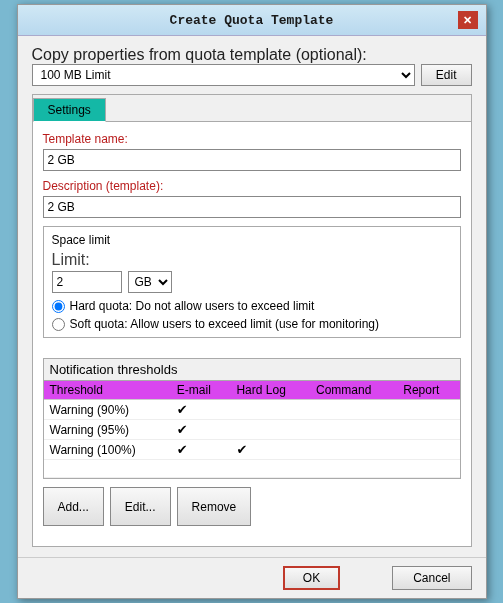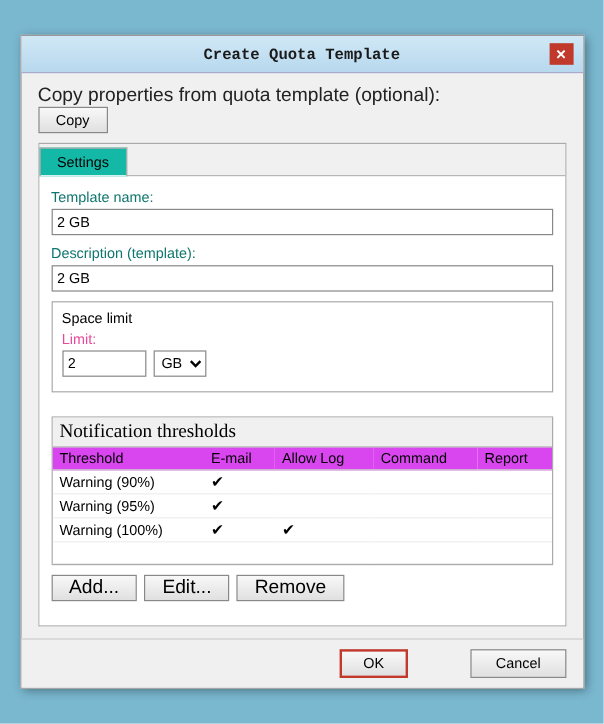--- a/index.html
+++ b/index.html
@@ -108,21 +108,21 @@
       background: #14b8a6;
       border-bottom: 1px solid white;
       z-index: 1;
     }
     .tab-content {
       padding: 10px 10px;
       background: white;
     }
     .field-label {
       font-size: 12px;
-      color: #0f766e;
+      color: #b91c1c;
       margin-bottom: 3px;
     }
     .text-input {
       width: 100%;
       height: 22px;
       border: 1px solid #888;
       padding: 0 4px;
       font-size: 12px;
       margin-bottom: 8px;
     }
@@ -166,24 +166,23 @@
       align-items: center;
       gap: 5px;
       font-size: 12px;
     }
     .notification-section {
       border: 1px solid #aaa;
       margin-bottom: 8px;
     }
     .notification-title {
       padding: 3px 6px;
-      font-size: 16px;
+      font-size: 13px;
       background: #f0f0f0;
       border-bottom: 1px solid #aaa;
-      font-family: Liberation Serif, serif;
     }
     .notification-table {
       width: 100%;
       border-collapse: collapse;
       font-size: 12px;
     }
     .notification-table th {
       background: #d946ef;
       padding: 2px 6px;
       text-align: left;
@@ -199,26 +198,26 @@
       font-size: 13px;
       color: #000;
     }
     .bottom-buttons {
       display: flex;
       gap: 6px;
       margin-top: 6px;
       margin-bottom: 10px;
     }
     .small-btn {
-      height: 22px;
+      height: 39px;
       padding: 0 14px;
       background: linear-gradient(to bottom, #f8f8f8, #e0e0e0);
       border: 1px solid #888;
       cursor: pointer;
-      font-size: 16px;
+      font-size: 12px;
     }
     .dialog-footer {
       display: flex;
       justify-content: flex-end;
       gap: 8px;
       padding: 8px 14px;
       border-top: 1px solid #ccc;
       background: #f0f0f0;
     }
     .footer-btn {
@@ -228,41 +227,46 @@
       border: 1px solid #888;
       cursor: pointer;
       font-size: 12px;
       margin-left: 44px;
     }
     .footer-btn.ok-btn {
       border: 2px solid #c0392b;
       padding: 0 18px;
     }
     .limit-label {
-      font-size: 12px;
-      color: #ec4899;
+      font-size: 16px;
+      color: #404040;
       margin-bottom: 2px;
     }
   </style>
 </head>
 <body>
 
 <div class="dialog">
 
   <div class="title-bar">
     <span style="width:20px;"></span>
     <span class="title-bar-text">Create Quota Template</span>
     <button class="close-btn">✕</button>
   </div>
 
   <div class="dialog-body">
 
     <div class="copy-label">Copy properties from quota template (optional):</div>
     <div class="copy-row">
-      <button class="copy-btn">Copy</button>
+      <div class="select-wrapper">
+        <select>
+          <option>100 MB Limit</option>
+        </select>
+      </div>
+      <button class="copy-btn">Edit</button>
     </div>
 
     <div class="tab-container">
       <div class="tab-bar">
         <div class="tab active">Settings</div>
       </div>
       <div class="tab-content">
 
         
         <div class="field-label">Template name:</div>
@@ -277,31 +281,41 @@
           <div class="space-limit-title">Space limit</div>
           <div class="limit-label">Limit:</div>
           <div class="limit-row">
             <input class="limit-input" type="text" value="2" style="">
             <select class="limit-select">
               <option>GB</option>
               <option>MB</option>
               <option>TB</option>
             </select>
           </div>
+          <div class="radio-group">
+            <label class="radio-row">
+              <input type="radio" name="quota_type" checked="" style="">
+              <span>Hard quota: Do not allow users to exceed limit</span>
+            </label>
+            <label class="radio-row">
+              <input type="radio" name="quota_type" style="">
+              <span>Soft quota: Allow users to exceed limit (use for monitoring)</span>
+            </label>
+          </div>
         </div>
 
         
         <div class="notification-section">
           <div class="notification-title">Notification thresholds</div>
           <table class="notification-table">
             <thead>
               <tr>
                 <th>Threshold</th>
                 <th>E-mail</th>
-                <th>Allow Log</th>
+                <th>Hard Log</th>
                 <th>Command</th>
                 <th>Report</th>
               </tr>
             </thead>
             <tbody>
               <tr>
                 <td>Warning (90%)</td>
                 <td><span class="checkmark">✔</span></td>
                 <td></td>
                 <td></td>

